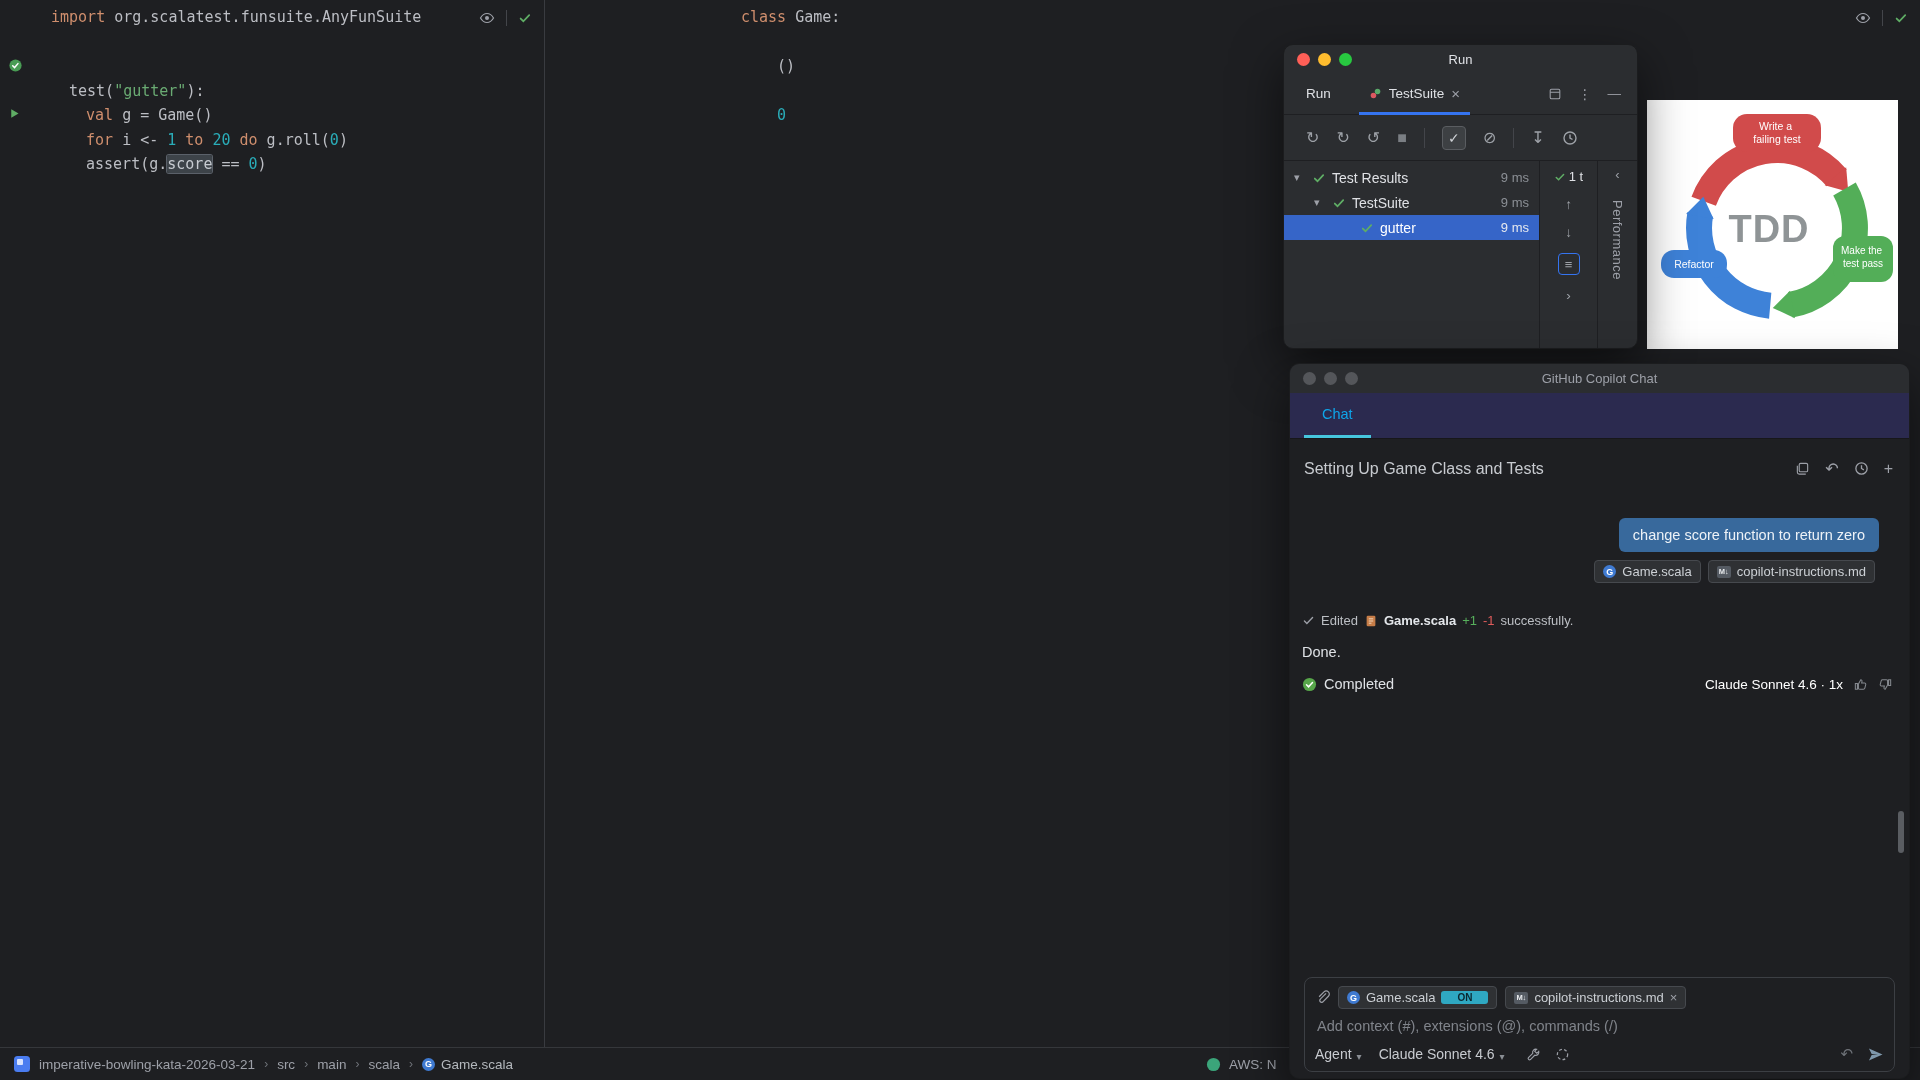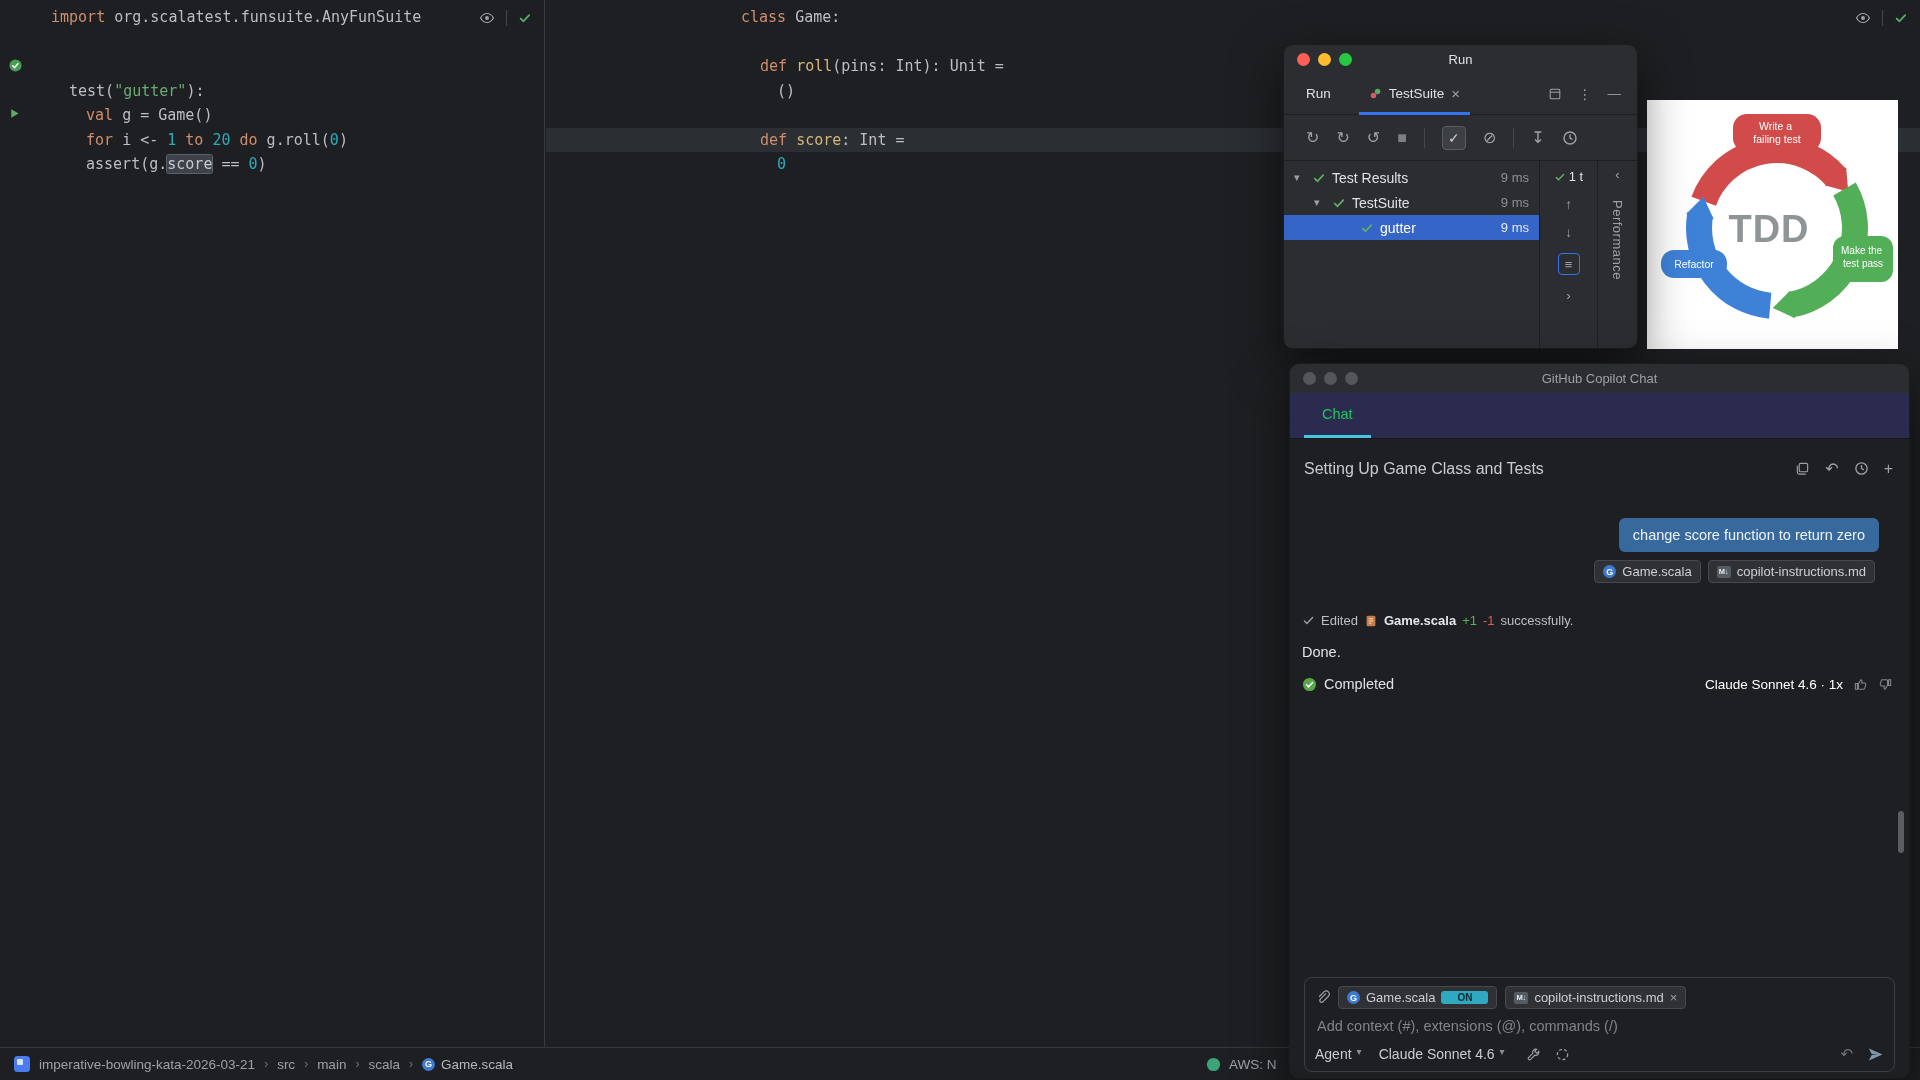--- a/index.html
+++ b/index.html
@@ -69,21 +69,21 @@
   .side-collapse { color:#9da0a8; font-size:13px; }
   .side-vtab { margin-top:18px; writing-mode:vertical-rl; color:#9da0a8; font-size:13px; letter-spacing:.5px; }
 
   
   #tdd-card { position:absolute; left:1647px; top:100px; width:251px; height:249px; background:#ffffff; z-index:25; }
 
   
   #copilot-win { left:1289px; top:363px; width:621px; height:716px; z-index:40; background:#1e1f22; }
   #copilot-win .mac-bar { height:29px; background:#2b2d30; color:#9da0a8; }
   .cp-tabs { height:46px; background:#2b2a4f; border-bottom:1px solid #17171a; display:flex; align-items:stretch; padding-left:14px; }
-  .cp-tab { display:flex; align-items:center; padding:0 18px; color:#22c55e; font-size:14.5px;
+  .cp-tab { display:flex; align-items:center; padding:0 18px; color:#0ea5e9; font-size:14.5px;
             border-bottom:3px solid #46c6de; }
   .cp-content { position:relative; height:641px; }
   .cp-head { display:flex; align-items:center; padding:20px 16px 0 14px; }
   .cp-title { color:#c8cbd0; font-size:16px; }
   .cp-head-icons { margin-left:auto; display:flex; align-items:center; gap:15px; color:#9da0a8; font-size:16px; }
   .bubble-row { display:flex; justify-content:flex-end; margin:40px 30px 0 0; }
   .bubble { background:#38699c; color:#edf2f7; font-size:14.5px; padding:9px 14px; border-radius:6px; }
   .chips-row { display:flex; justify-content:flex-end; gap:7px; margin:8px 34px 0 0; }
   .chip { display:inline-flex; align-items:center; gap:6px; background:#2f3134; border:1px solid #46494e;
           border-radius:4px; padding:3px 8px; font-size:13px; color:#ccd0d5; }
@@ -101,21 +101,21 @@
   .model-info { margin-left:auto; color:#ffffff; font-size:13.5px; display:flex; align-items:center; gap:10px; }
   .cp-scrollbar { position:absolute; right:5px; top:372px; width:6px; height:42px; background:#5a5d62; border-radius:3px; }
   .input-panel { position:absolute; left:14px; right:14px; bottom:8px; border:1px solid #3c3f44; border-radius:8px;
                  background:#1e1f22; padding:8px 10px 8px 10px; }
   .input-chips-row { display:flex; align-items:center; gap:8px; }
   .chat-input { width:100%; margin-top:8px; background:transparent; border:none; outline:none;
                 color:#d7dade; font-size:14.5px; font-family:"Liberation Sans",sans-serif; }
   .chat-input::placeholder { color:#80848b; }
   .input-controls { display:flex; align-items:center; gap:7px; margin-top:10px; color:#c8cbd0; font-size:14px; }
   .ctl-caret { color:#8a8e94; font-size:10px; }
-  .ctl-group { display:flex; align-items:flex-start; gap:5px; }
+  .ctl-group { display:flex; align-items:flex-end; gap:5px; }
   .ctl-icons { display:flex; align-items:center; gap:14px; margin-left:14px; }
   .send-group { margin-left:auto; display:flex; align-items:center; gap:14px; }
   .dim-undo { color:#6f7379; font-size:15px; }
 
   
   #status-bar { position:absolute; left:0; right:0; bottom:0; height:33px; background:#1e1f22;
                 border-top:1px solid #35373b; display:flex; align-items:center; padding:0 14px;
                 font-size:13.5px; color:#9da0a8; z-index:10; }
   #breadcrumbs { display:flex; align-items:center; gap:9px; margin-left:9px; }
   .bc-sep { color:#6f7379; font-size:12px; }
@@ -164,24 +164,22 @@
           <path d="M3 8.6l3.1 3.1 6.7-7" fill="none" stroke="#5fad65" stroke-width="2" stroke-linecap="round"></path>
         </svg>
     </span>
   </div>
 </div>
 
 <div class="editor-pane" id="mid-pane">
   <div class="code" id="mid-code">
       <div class="code-line" style="padding-left: 195px;"><span class="tok-kw">class </span><span class="tok-pl">Game:</span></div>
       <div class="code-line">&nbsp;</div>
-      <div class="code-line" style="padding-left: 214px;"><span class="tok-kw">def </span><span class="tok-fn">roll</span><span class="tok-pl">(pins: Int): Unit =</span></div>
       <div class="code-line" style="padding-left: 231px;"><span class="tok-pl">()</span></div>
       <div class="code-line">&nbsp;</div>
-      <div class="code-line hl-line" style="padding-left: 214px;"><span class="tok-kw">def </span><span class="tok-fn">score</span><span class="tok-pl">: Int =</span></div>
       <div class="code-line" style="padding-left: 231px;"><span class="tok-num">0</span></div>
     </div>
   <div class="insp">
     <span class="icflex">
       <svg viewBox="0 0 16 16" width="16" height="16">
           <path d="M1.5 8s2.5-4.5 6.5-4.5S14.5 8 14.5 8 12 12.5 8 12.5 1.5 8 1.5 8z" fill="none" stroke="#9da0a8" stroke-width="1.2"></path>
           <circle cx="8" cy="8" r="2" fill="#9da0a8"></circle>
         </svg>
     </span>
     <span class="insp-sep"></span>

